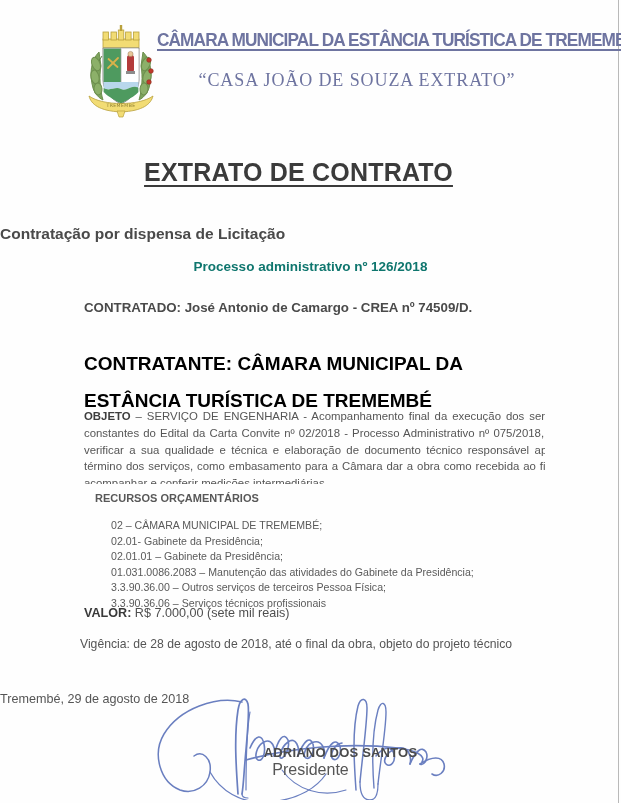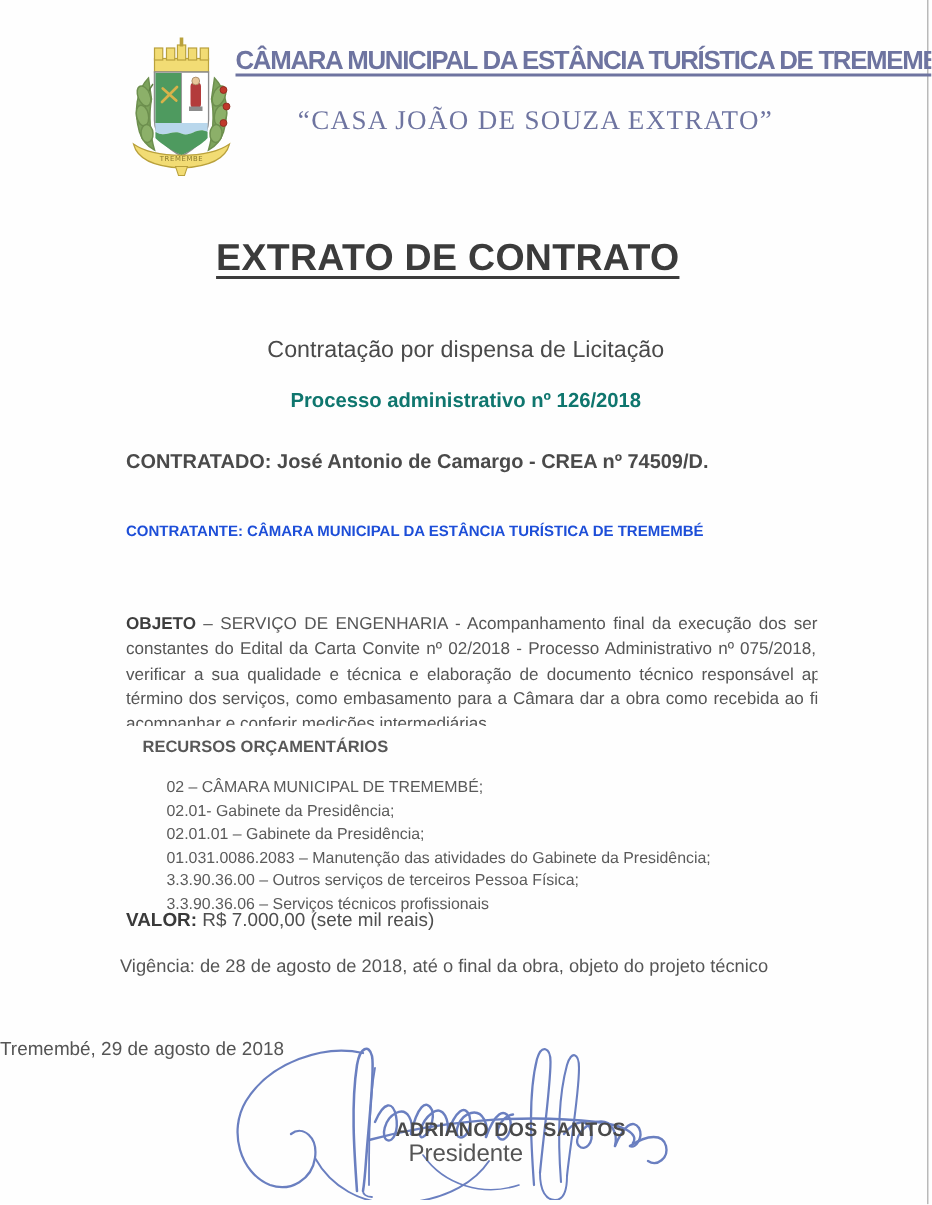--- a/index.html
+++ b/index.html
@@ -82,23 +82,23 @@
   #doc-title span {
     text-decoration: underline;
     text-decoration-thickness: 2px;
     text-underline-offset: 4px;
   }
   #subtitle-1 {
     position: absolute;
     left: 0;
     top: 225px;
     width: 621px;
-    text-align: center;
+    text-align: left;
     font-size: 15.5px;
-    font-weight: normal;
+    font-weight: bold;
     color: #4a4a4a;
   }
   #subtitle-2 {
     position: absolute;
     left: 0;
     top: 259px;
     width: 621px;
     text-align: center;
     font-size: 13.5px;
     font-weight: bold;
@@ -111,23 +111,23 @@
     top: 300px;
     font-size: 13.3px;
     font-weight: bold;
     color: #4a4a4a;
   }
   #contratante {
     position: absolute;
     left: 84px;
     top: 345px;
     width: 440px;
-    font-size: 10px;
-    font-weight: bold;
-    color: #1d4ed8;
+    font-size: 19px;
+    font-weight: bold;
+    color: #000000;
     line-height: 1.95;
   }
   
   #objeto-clip {
     position: absolute;
     left: 84px;
     top: 408px;
     width: 461px;
     height: 76px;
     overflow: hidden;

